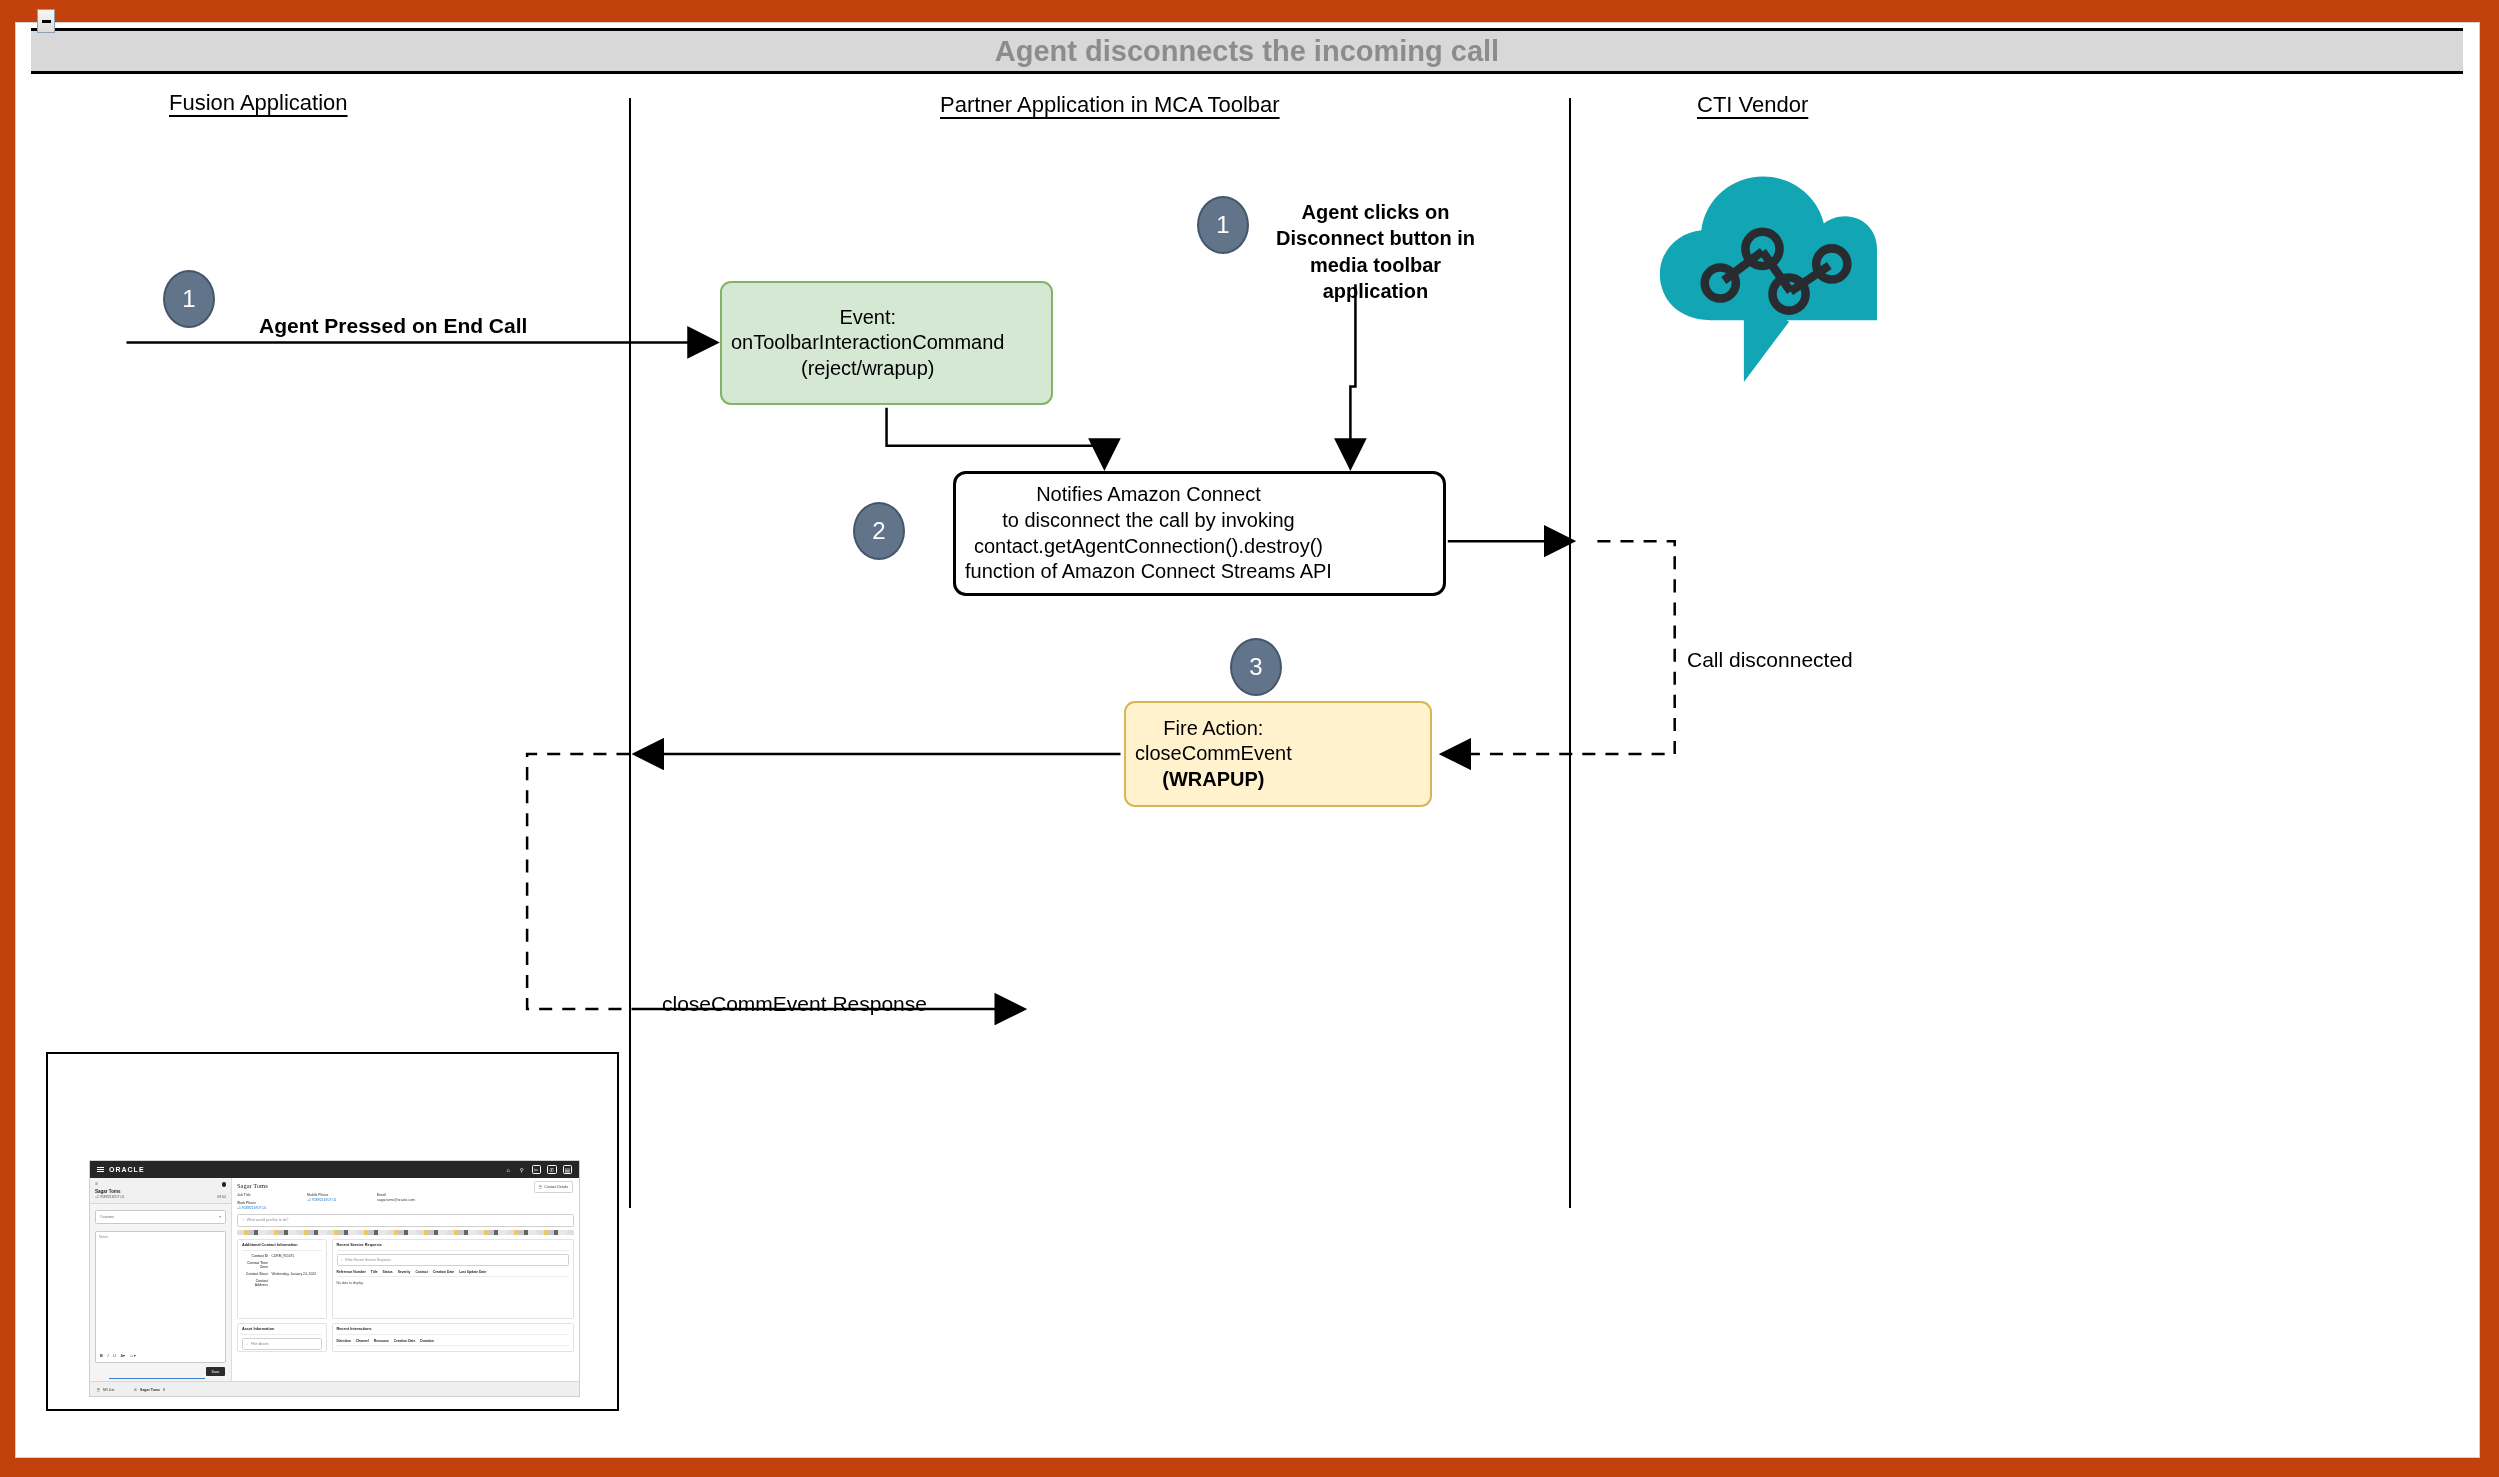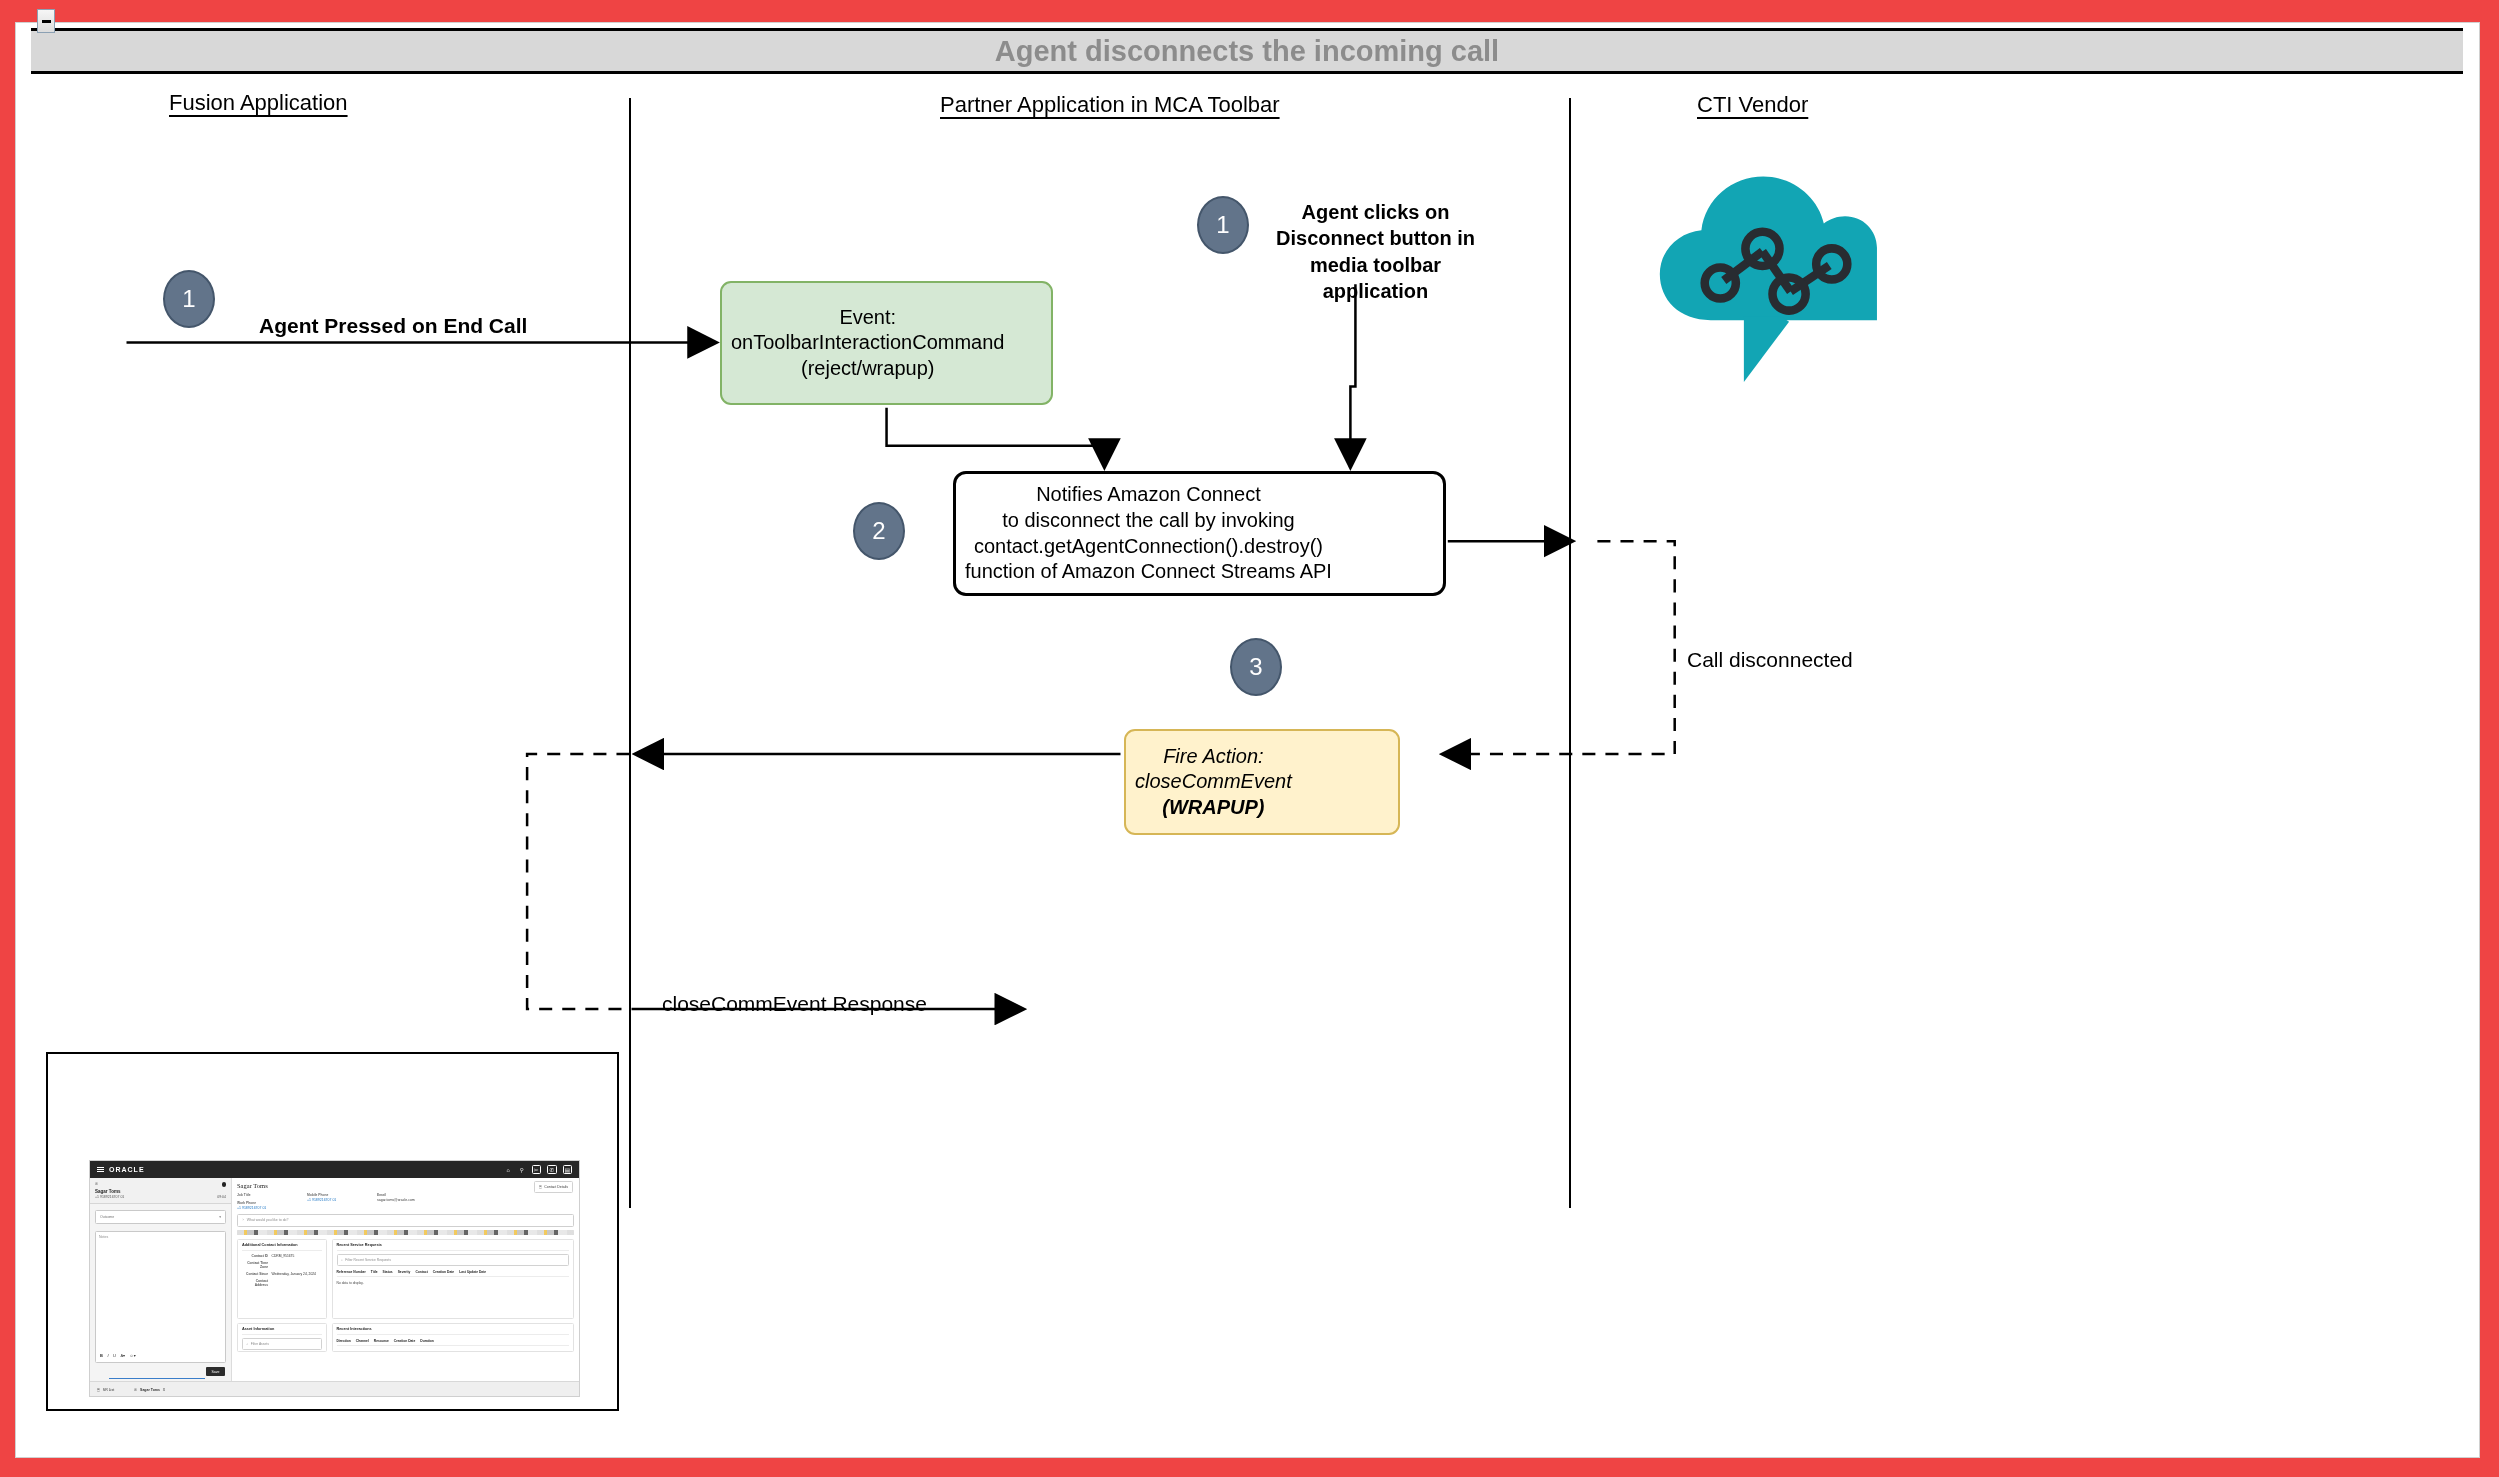--- a/index.html
+++ b/index.html
@@ -1,17 +1,17 @@
 <!DOCTYPE html>
 <html style="font-size:8px"><head>
 <meta charset="utf-8">
 <style>
   html,body{margin:0;padding:0;background:#ffffff;}
   body{font-family:"Liberation Sans",sans-serif;}
-  #root{position:relative;width:2500px;height:1478px;background:#ef4444;overflow:hidden;}
+  #root{position:relative;width:2500px;height:1478px;background:#c2410c;overflow:hidden;}
 
   
   .canvas-frame{
     position:absolute;left:15px;top:22px;width:2465px;height:1436px;
     border:1.5px solid #d0d0d0;background:#ffffff;box-sizing:border-box;
   }
   
   .titlebar{
     position:absolute;left:31px;top:28px;width:2432px;height:46px;
     background:#d8d8d8;border-top:3px solid #000;border-bottom:3px solid #000;
@@ -195,21 +195,21 @@
 
   <div class="box plain" style="left:953px;top:471px;width:493px;height:125px;">
     <div class="inner">
       <div>Notifies Amazon Connect</div>
       <div>to disconnect the call by invoking</div>
       <div>contact.getAgentConnection().destroy()</div>
       <div>function of Amazon Connect Streams API</div>
     </div>
   </div>
 
-  <div class="box amber" style="left:1124px;top:729px;width:276px;height:106px;font-style:italic;">
+  <div class="box amber" style="left:1124px;top:701px;width:308px;height:106px;">
     <div class="inner">
       <div>Fire Action:</div>
       <div>closeCommEvent</div>
       <div style="font-weight:bold;">(WRAPUP)</div>
     </div>
   </div>
 
 
   <div class="cloud-wrap" style="left:1656px;top:171px;width:231px;height:216px;">
     <svg width="231" height="216" viewBox="0 0 460 430">

